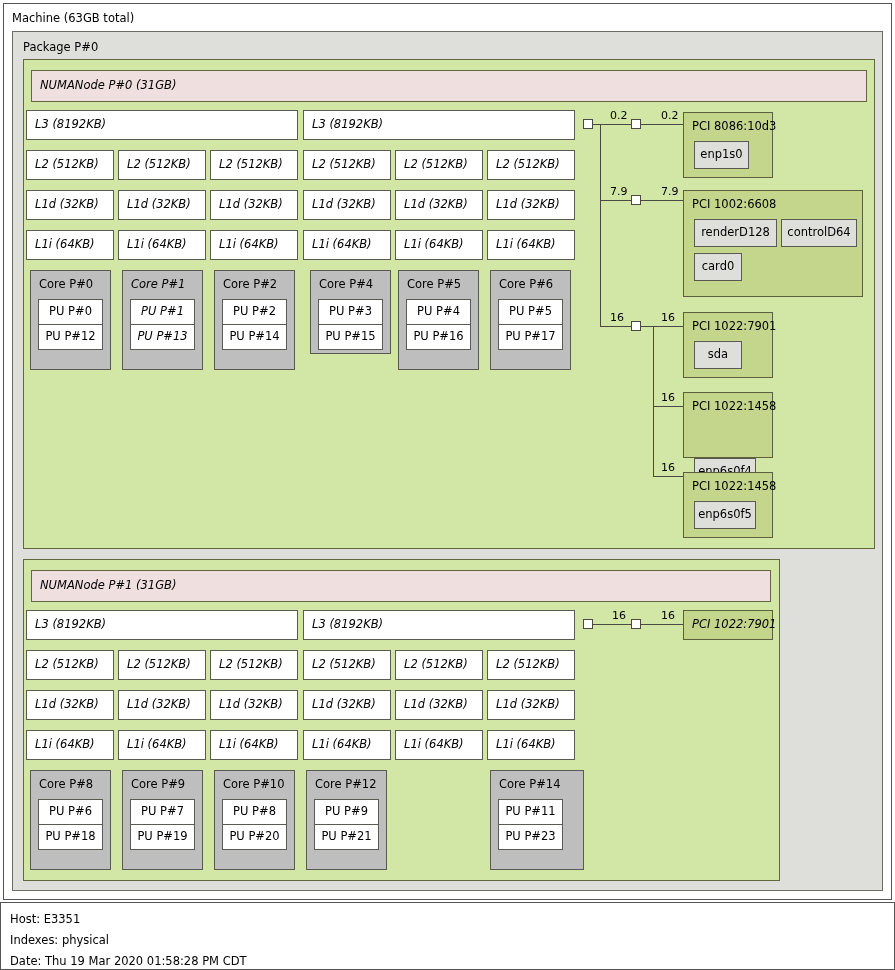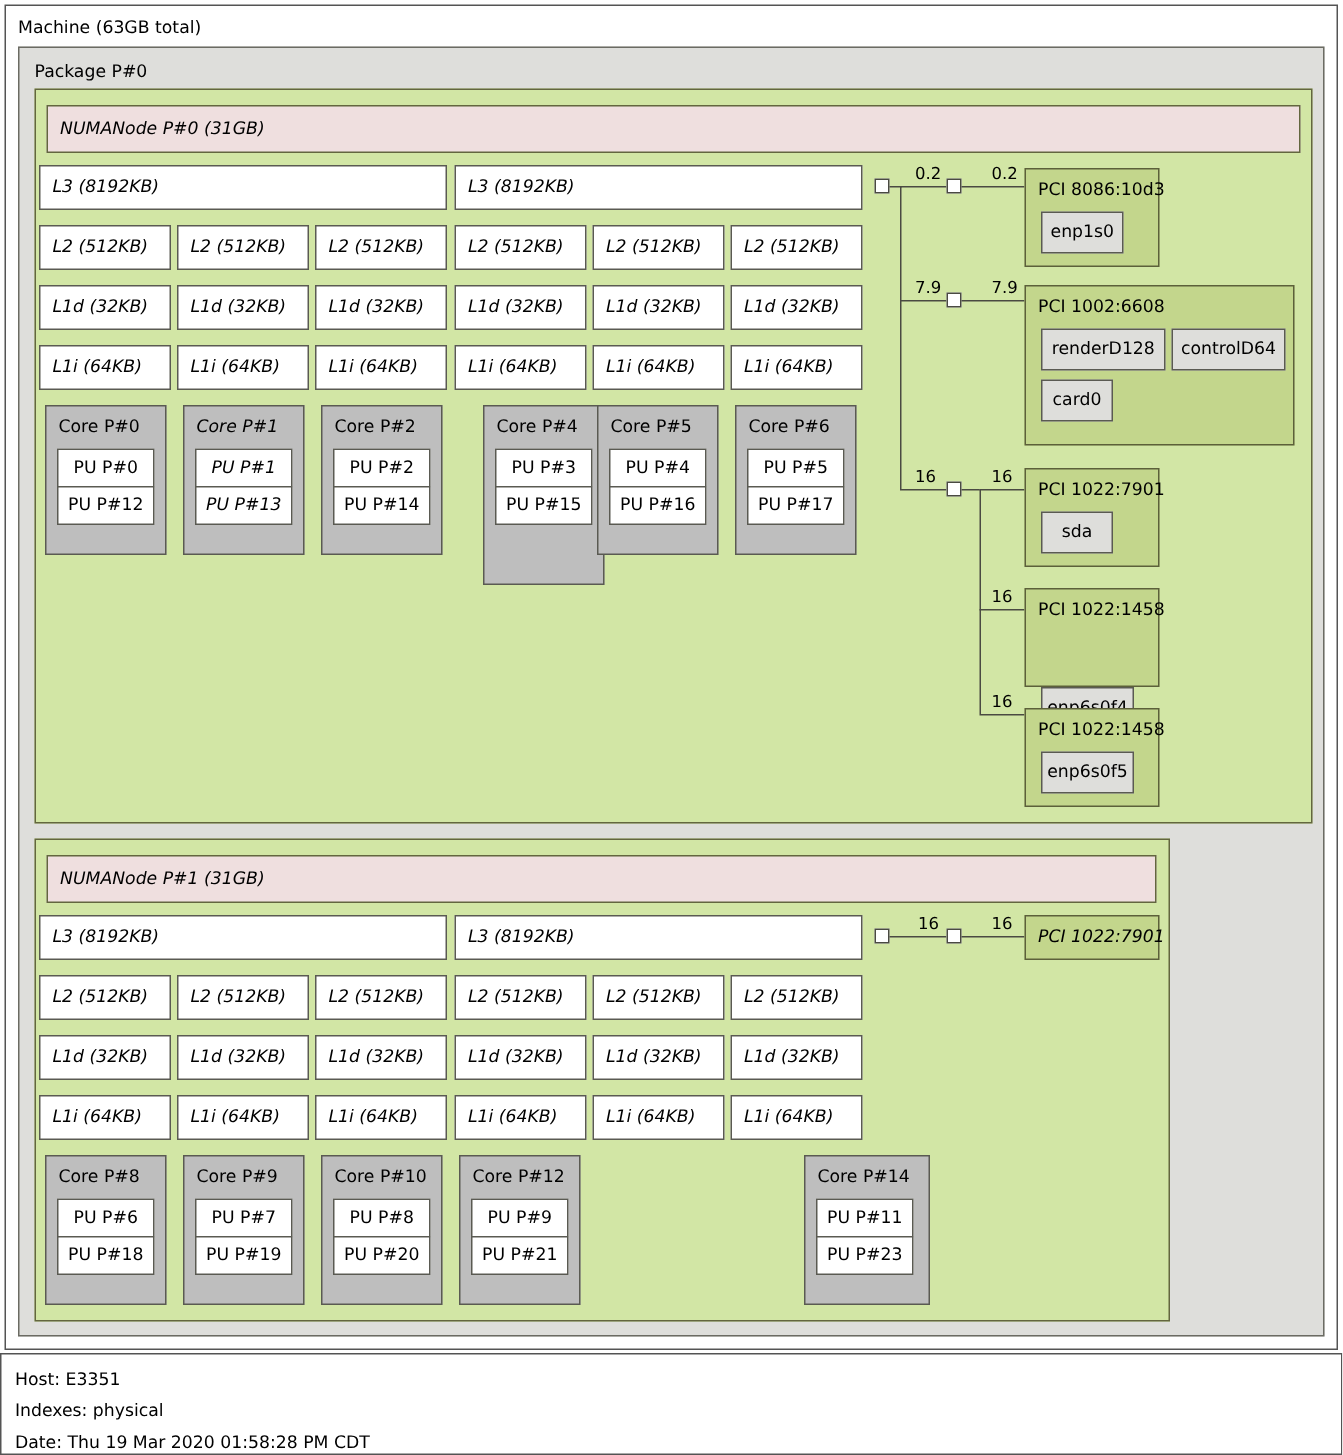--- a/index.html
+++ b/index.html
@@ -227,21 +227,21 @@
   </div>
   <div class="box core" style="left:214px; top:270px; width:81px; height:100px;">
     <div class="lbl lbl-tl">Core P#2</div>
     <div class="box pu" style="left:7px; top:28px; width:65px; height:26px;">
       <div class="lbl lbl-c">PU P#2</div>
       </div>
     <div class="box pu" style="left:7px; top:53px; width:65px; height:26px;">
       <div class="lbl lbl-c">PU P#14</div>
       </div>
   </div>
-  <div class="box core" style="left:322px; top:270px; width:81px; height:120px;">
+  <div class="box core" style="left:310px; top:270px; width:81px; height:84px;">
     <div class="lbl lbl-tl">Core P#4</div>
     <div class="box pu" style="left:7px; top:28px; width:65px; height:26px;">
       <div class="lbl lbl-c">PU P#3</div>
       </div>
     <div class="box pu" style="left:7px; top:53px; width:65px; height:26px;">
       <div class="lbl lbl-c">PU P#15</div>
       </div>
   </div>
   <div class="box core" style="left:398px; top:270px; width:81px; height:100px;">
     <div class="lbl lbl-tl">Core P#5</div>
@@ -433,21 +433,21 @@
   </div>
   <div class="box core" style="left:306px; top:770px; width:81px; height:100px;">
     <div class="lbl lbl-tl">Core P#12</div>
     <div class="box pu" style="left:7px; top:28px; width:65px; height:26px;">
       <div class="lbl lbl-c">PU P#9</div>
       </div>
     <div class="box pu" style="left:7px; top:53px; width:65px; height:26px;">
       <div class="lbl lbl-c">PU P#21</div>
       </div>
   </div>
-  <div class="box core" style="left:490px; top:770px; width:84px; height:100px;margin-left:46px;">
+  <div class="box core" style="left:490px; top:770px; width:94px; height:100px;">
     <div class="lbl lbl-tl">Core P#14</div>
     <div class="box pu" style="left:7px; top:28px; width:65px; height:26px;">
       <div class="lbl lbl-c">PU P#11</div>
       </div>
     <div class="box pu" style="left:7px; top:53px; width:65px; height:26px;">
       <div class="lbl lbl-c">PU P#23</div>
       </div>
   </div>
 
   <div class="knob" style="left:583px; top:619px;"></div>

